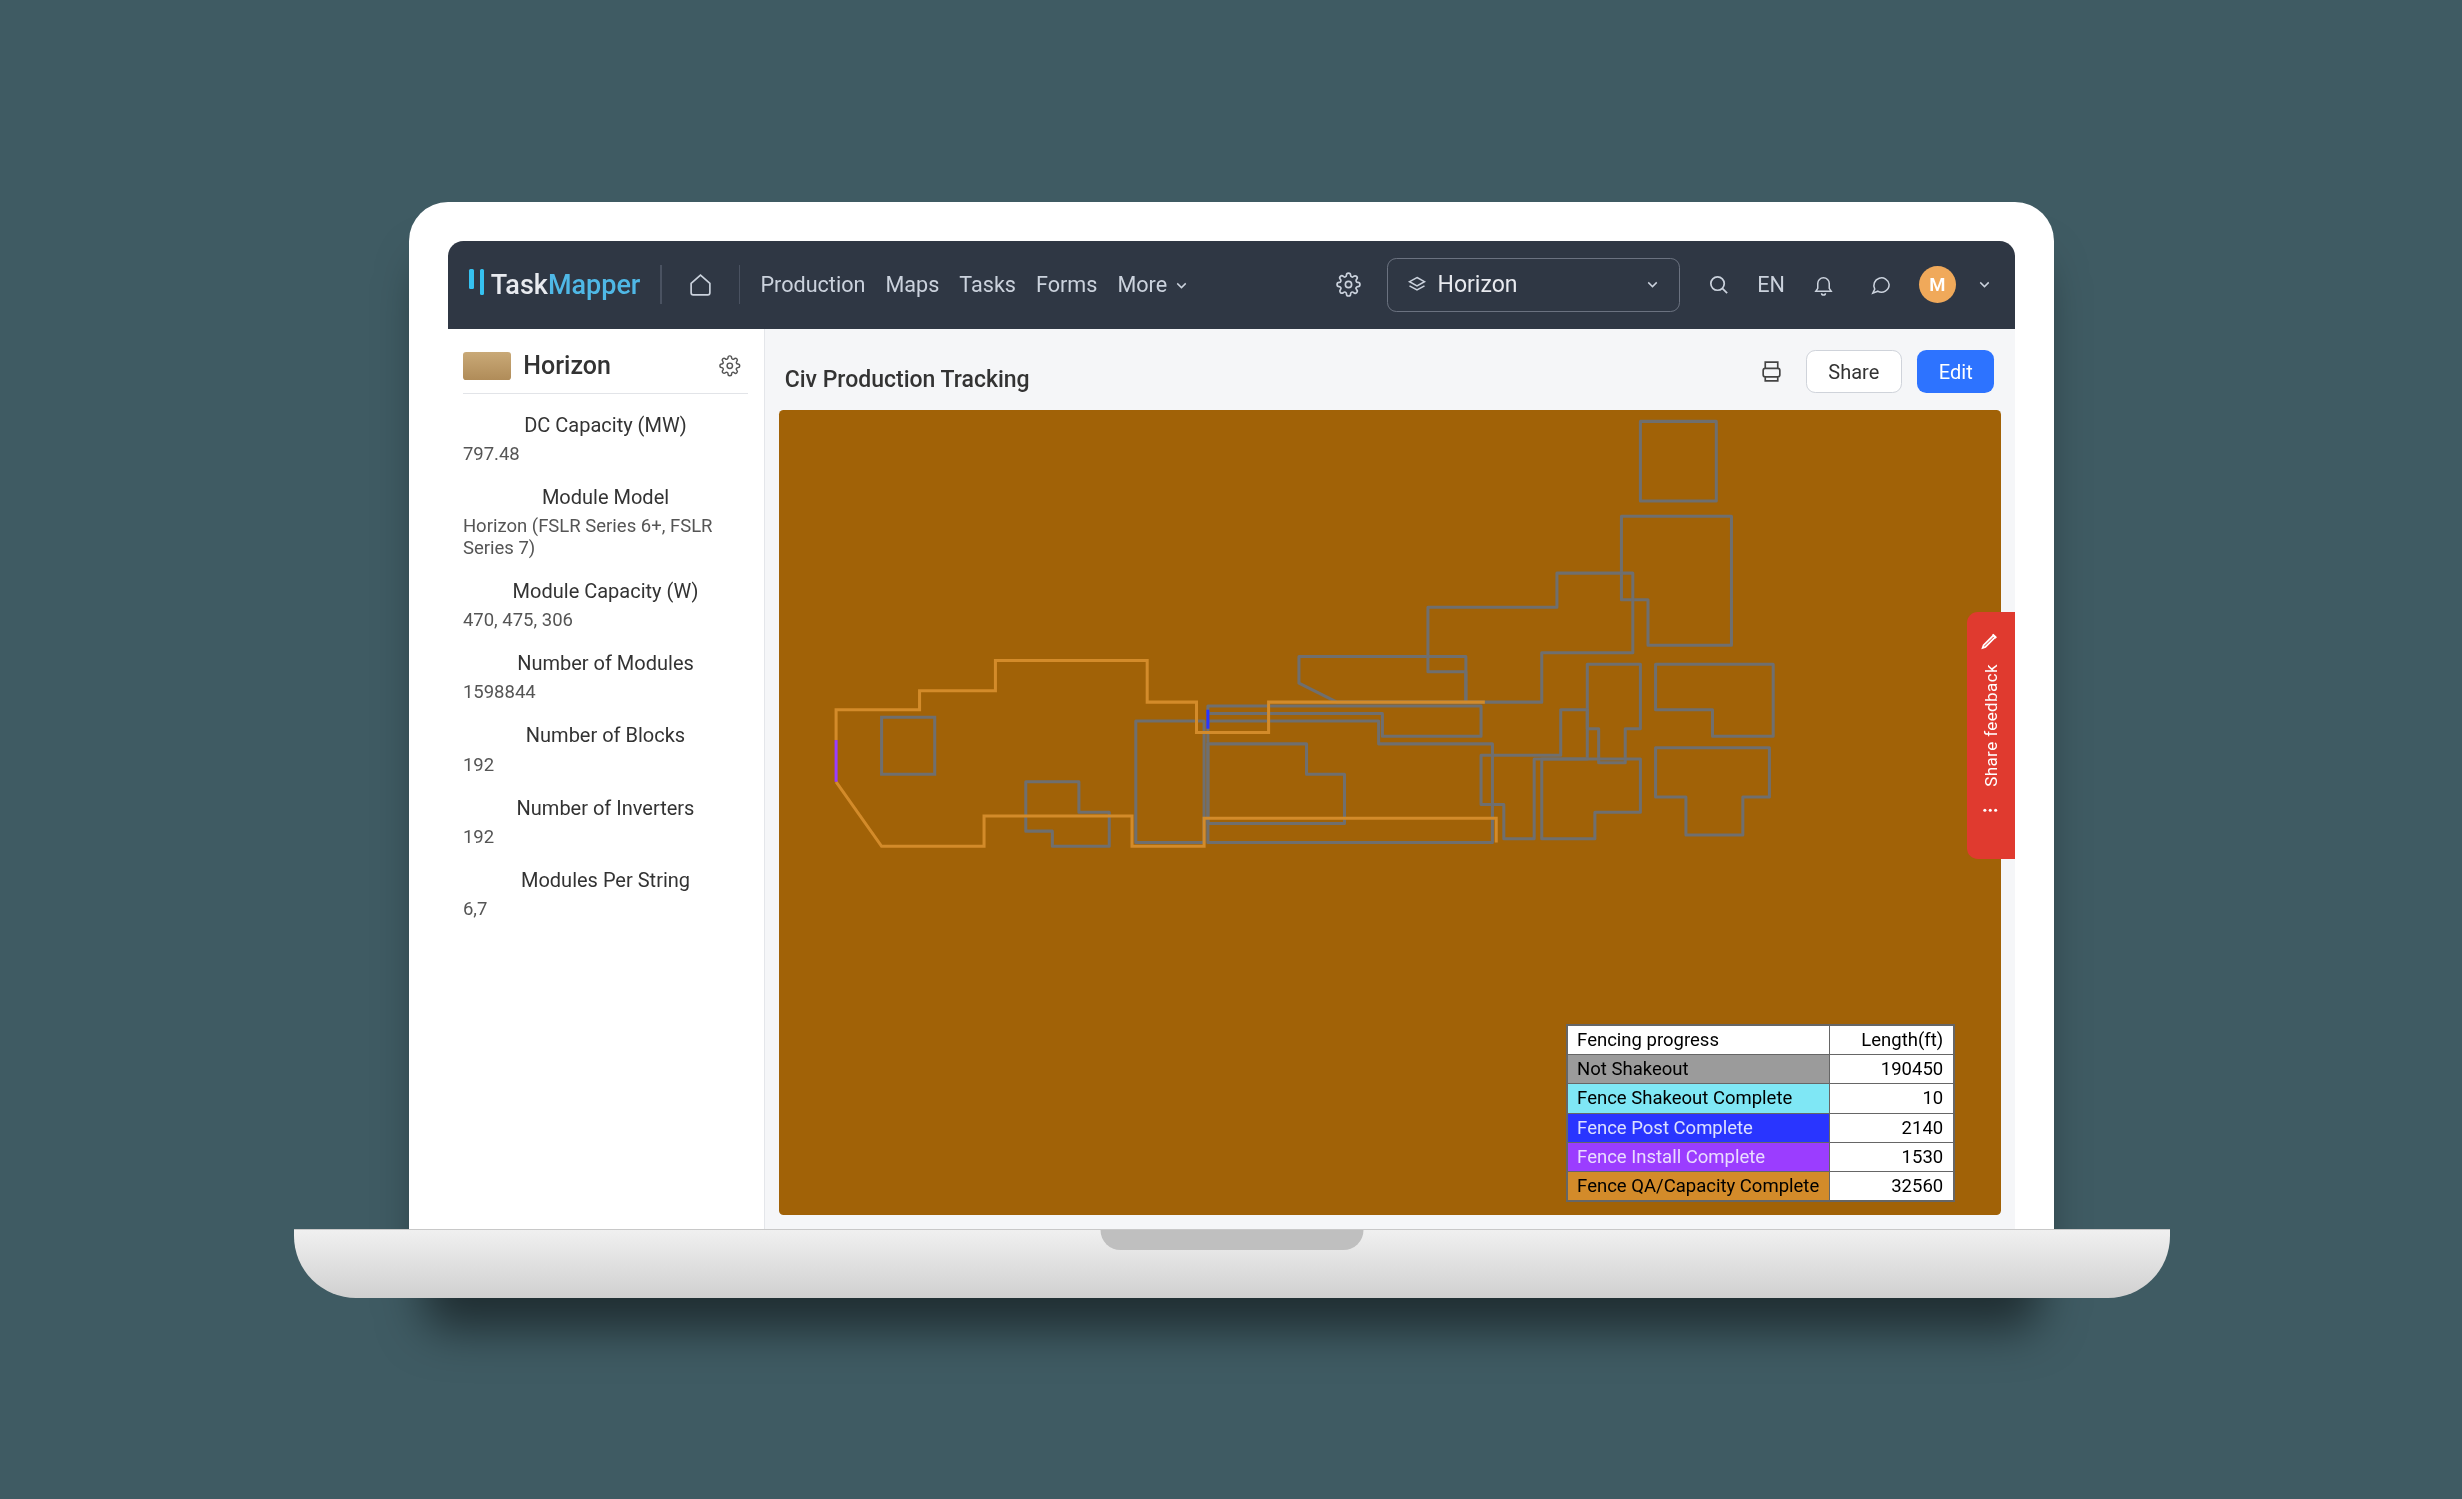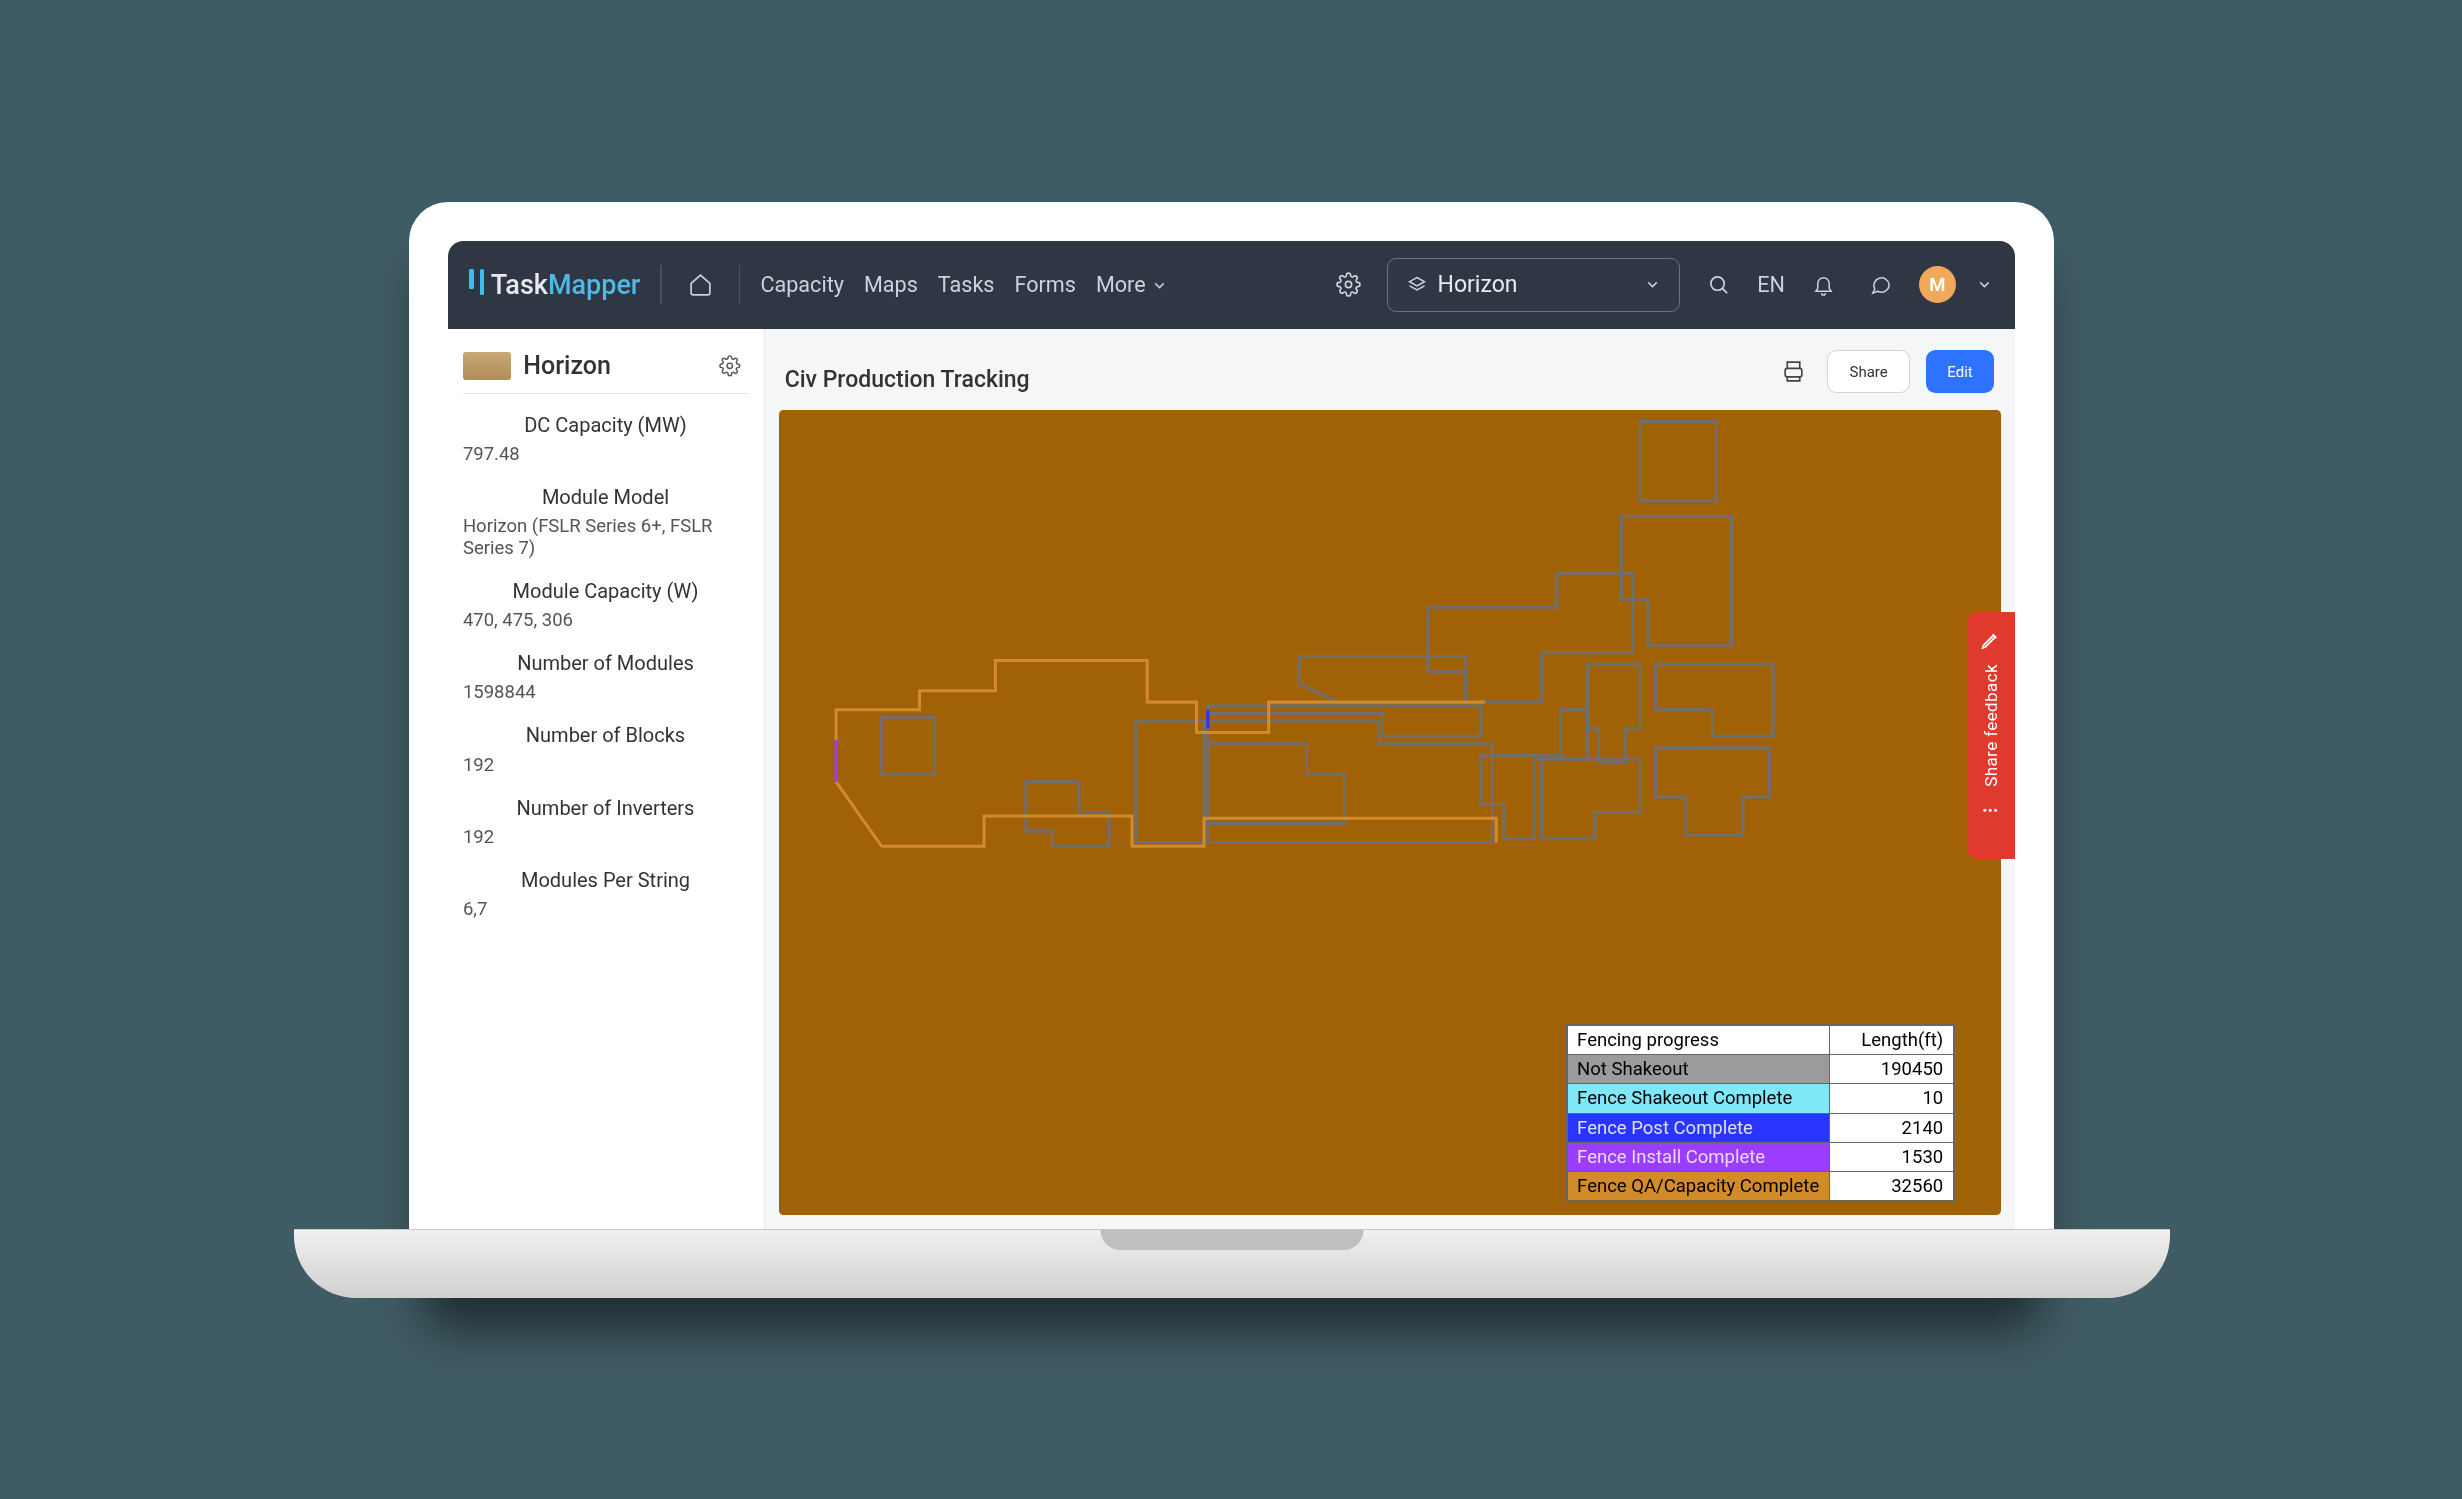--- a/index.html
+++ b/index.html
@@ -103,21 +103,21 @@
   .side-gear { color:#555; }
   .side-rule { height:0.8px; background:#e2e4e8; margin:9.3px 0 18.5px; }
   .stat { margin-bottom:20px; }
   .stat-label { font-size:20px; color:#333; margin-bottom:6.2px;text-align:center; }
   .stat-value { font-size:18.5px; color:#555; }
 
   
   .main { flex:1; display:flex; flex-direction:column; padding:14px; overflow:hidden; }
   .page-head { display:flex; align-items:flex-end; justify-content:space-between; margin:7.7px 6.2px 17px; }
   .page-title { font-size:23px; color:#333; font-weight:500; }
-  .btn { height:43px; border-radius:9.3px; padding:0 21.6px; font-size:15px; display:flex; align-items:center; cursor:pointer; }
+  .btn { height:43px; border-radius:9.3px; padding:0 21.6px; font-size:20px; display:flex; align-items:center; cursor:pointer; }
   .btn-outline { border:0.8px solid #cfd3da; background:#fff; color:#333; }
   .btn-primary { background:#2d73ff; color:#fff; }
   .head-actions { display:flex; align-items:center; gap:15.4px; }
   .head-icon { color:#444; }
 
   .canvas {
     flex:1; background:#a16207;
     border-radius:4.6px;
     position:relative;
     overflow:hidden;
@@ -179,21 +179,21 @@
       </div>
       <div class="nav-sep"></div>
       <div class="icon-btn">
         <svg width="25" height="25" viewBox="0 0 24 24" fill="none" stroke="currentColor" stroke-width="1.6">
             <path d="M3 11l9-8 9 8v9a2 2 0 0 1-2 2H5a2 2 0 0 1-2-2z"></path>
           </svg>
       </div>
       <div class="nav-sep"></div>
 
       <div class="nav-links">
-        <span class="nav-link">Capacity</span>
+        <span class="nav-link">Production</span>
         <span class="nav-link">Maps</span>
         <span class="nav-link">Tasks</span>
         <span class="nav-link">Forms</span>
         <span class="nav-link">
           <span>More</span>
           <svg width="17" height="17" viewBox="0 0 24 24" fill="none" stroke="currentColor" stroke-width="2" style="vertical-align:-2.3px">
               <path d="M6 9l6 6 6-6"></path>
             </svg>
         </span>
       </div>

